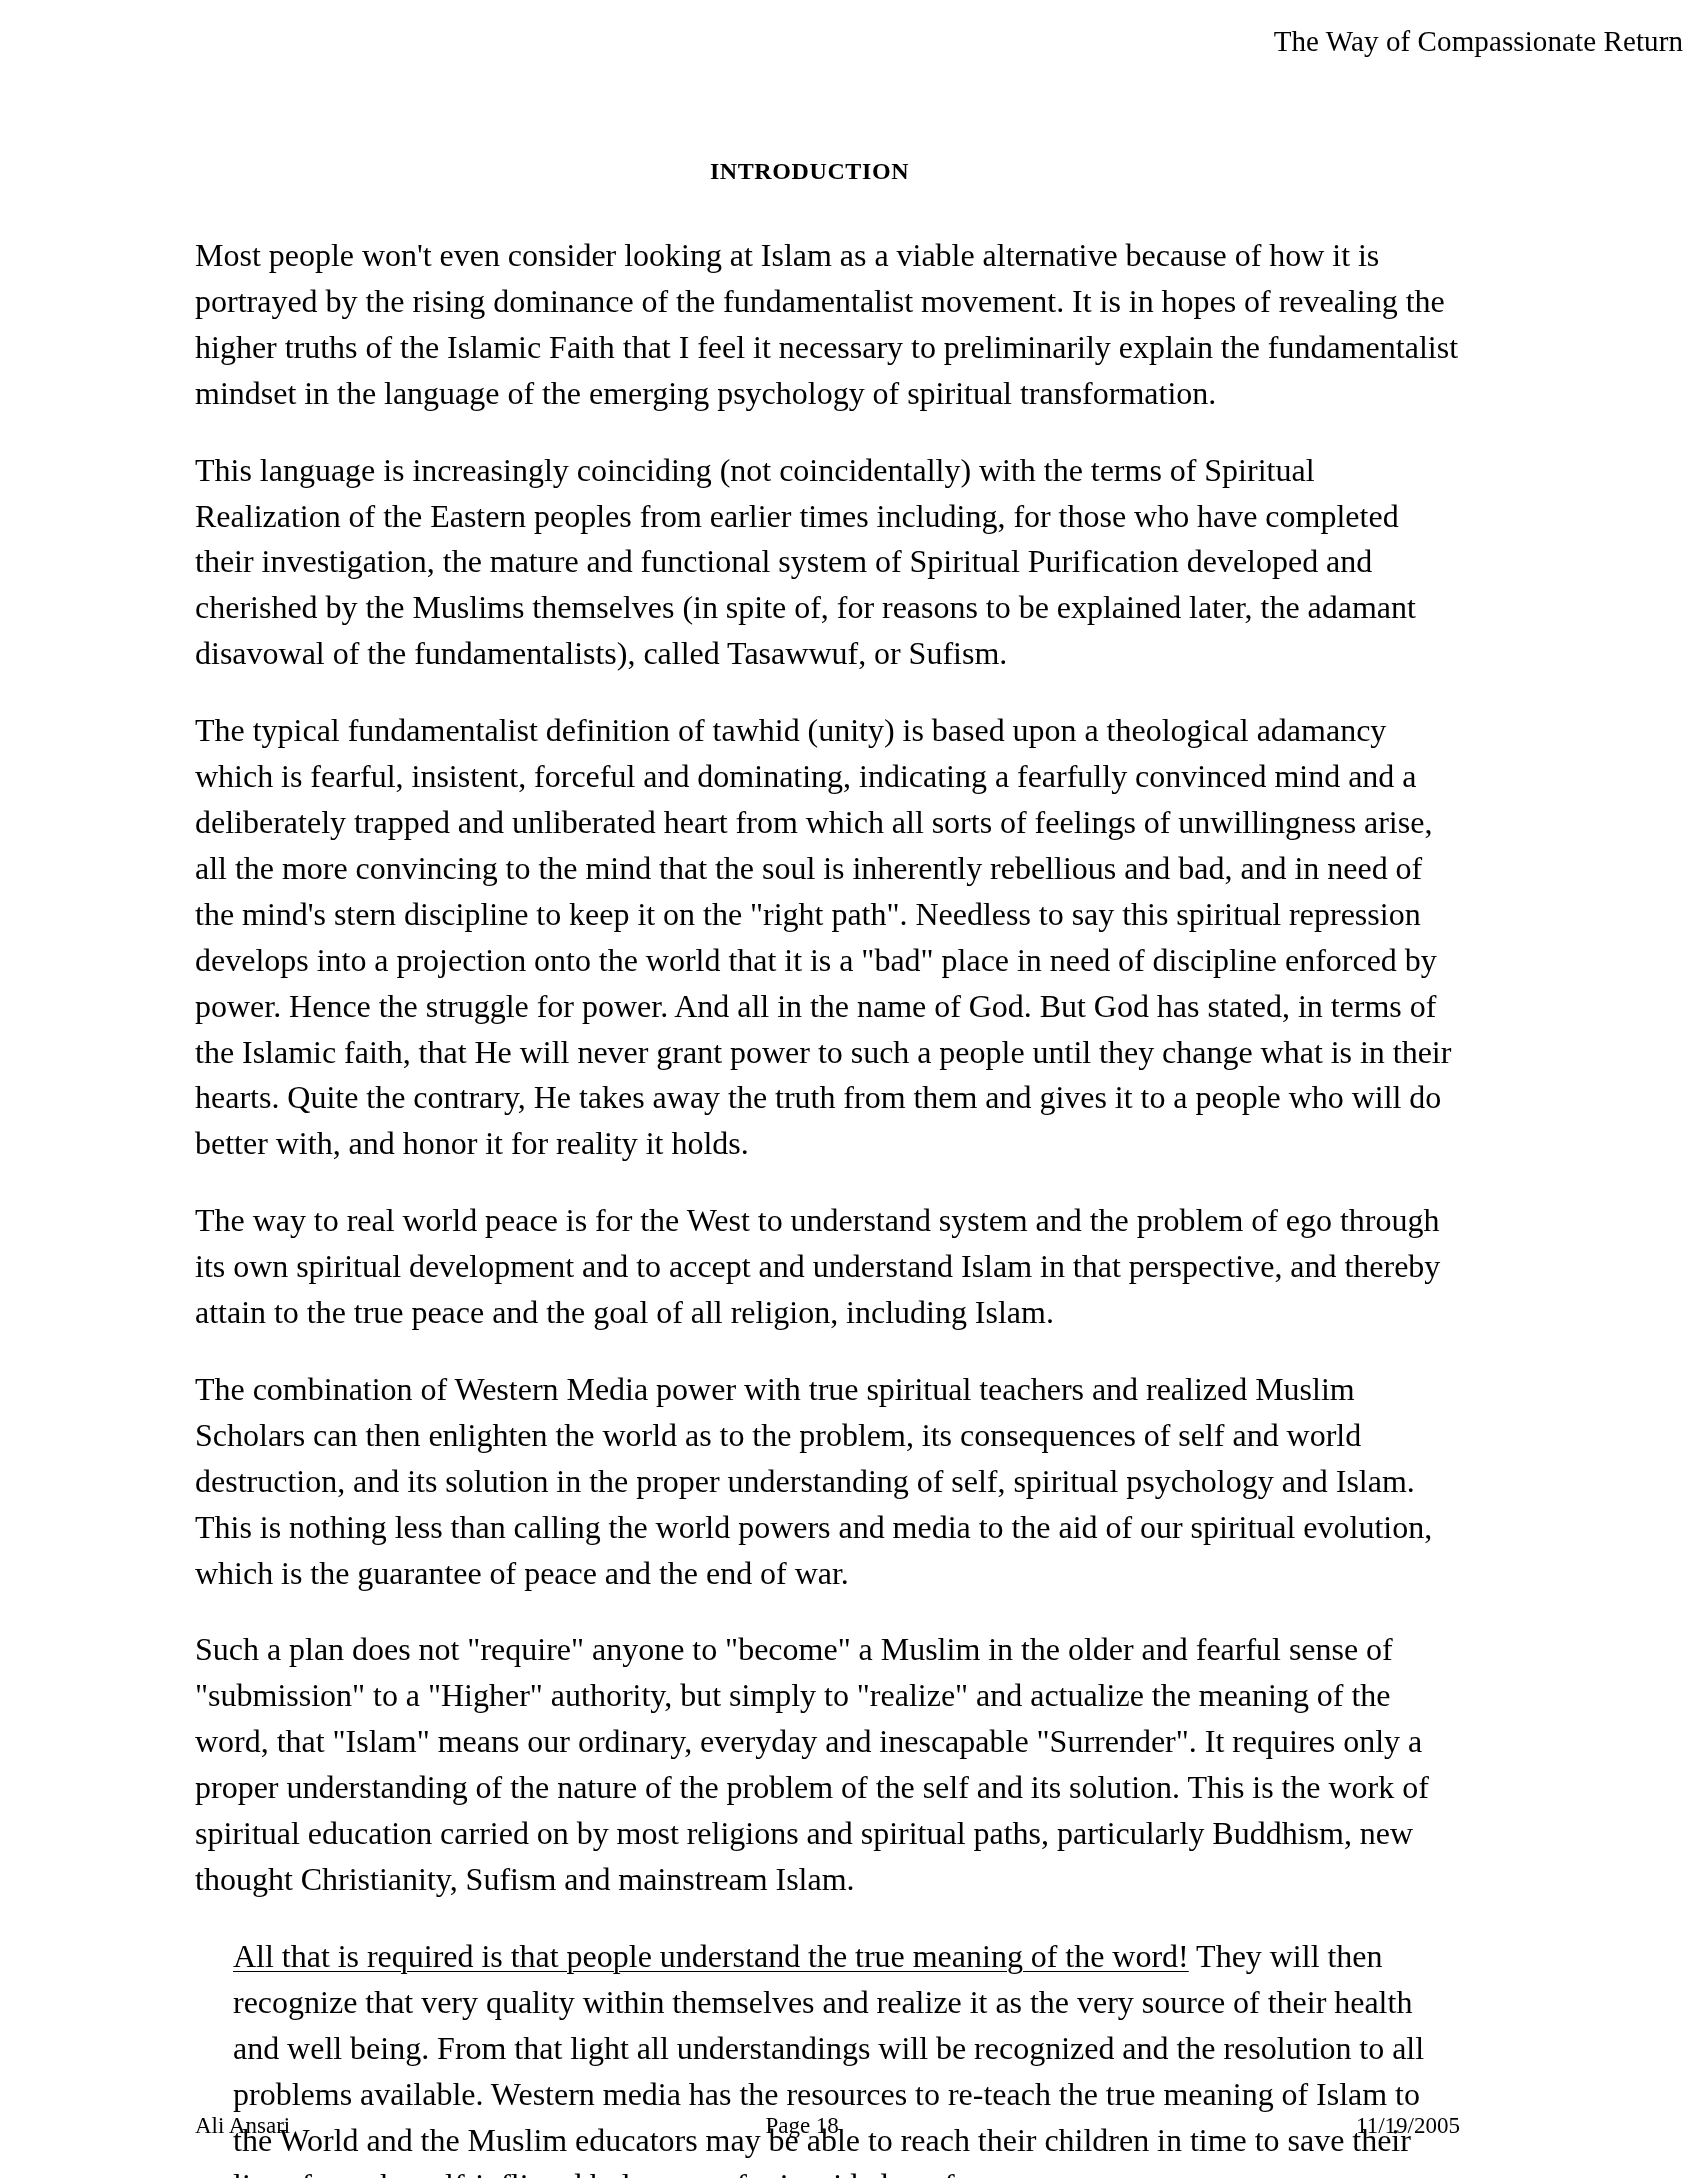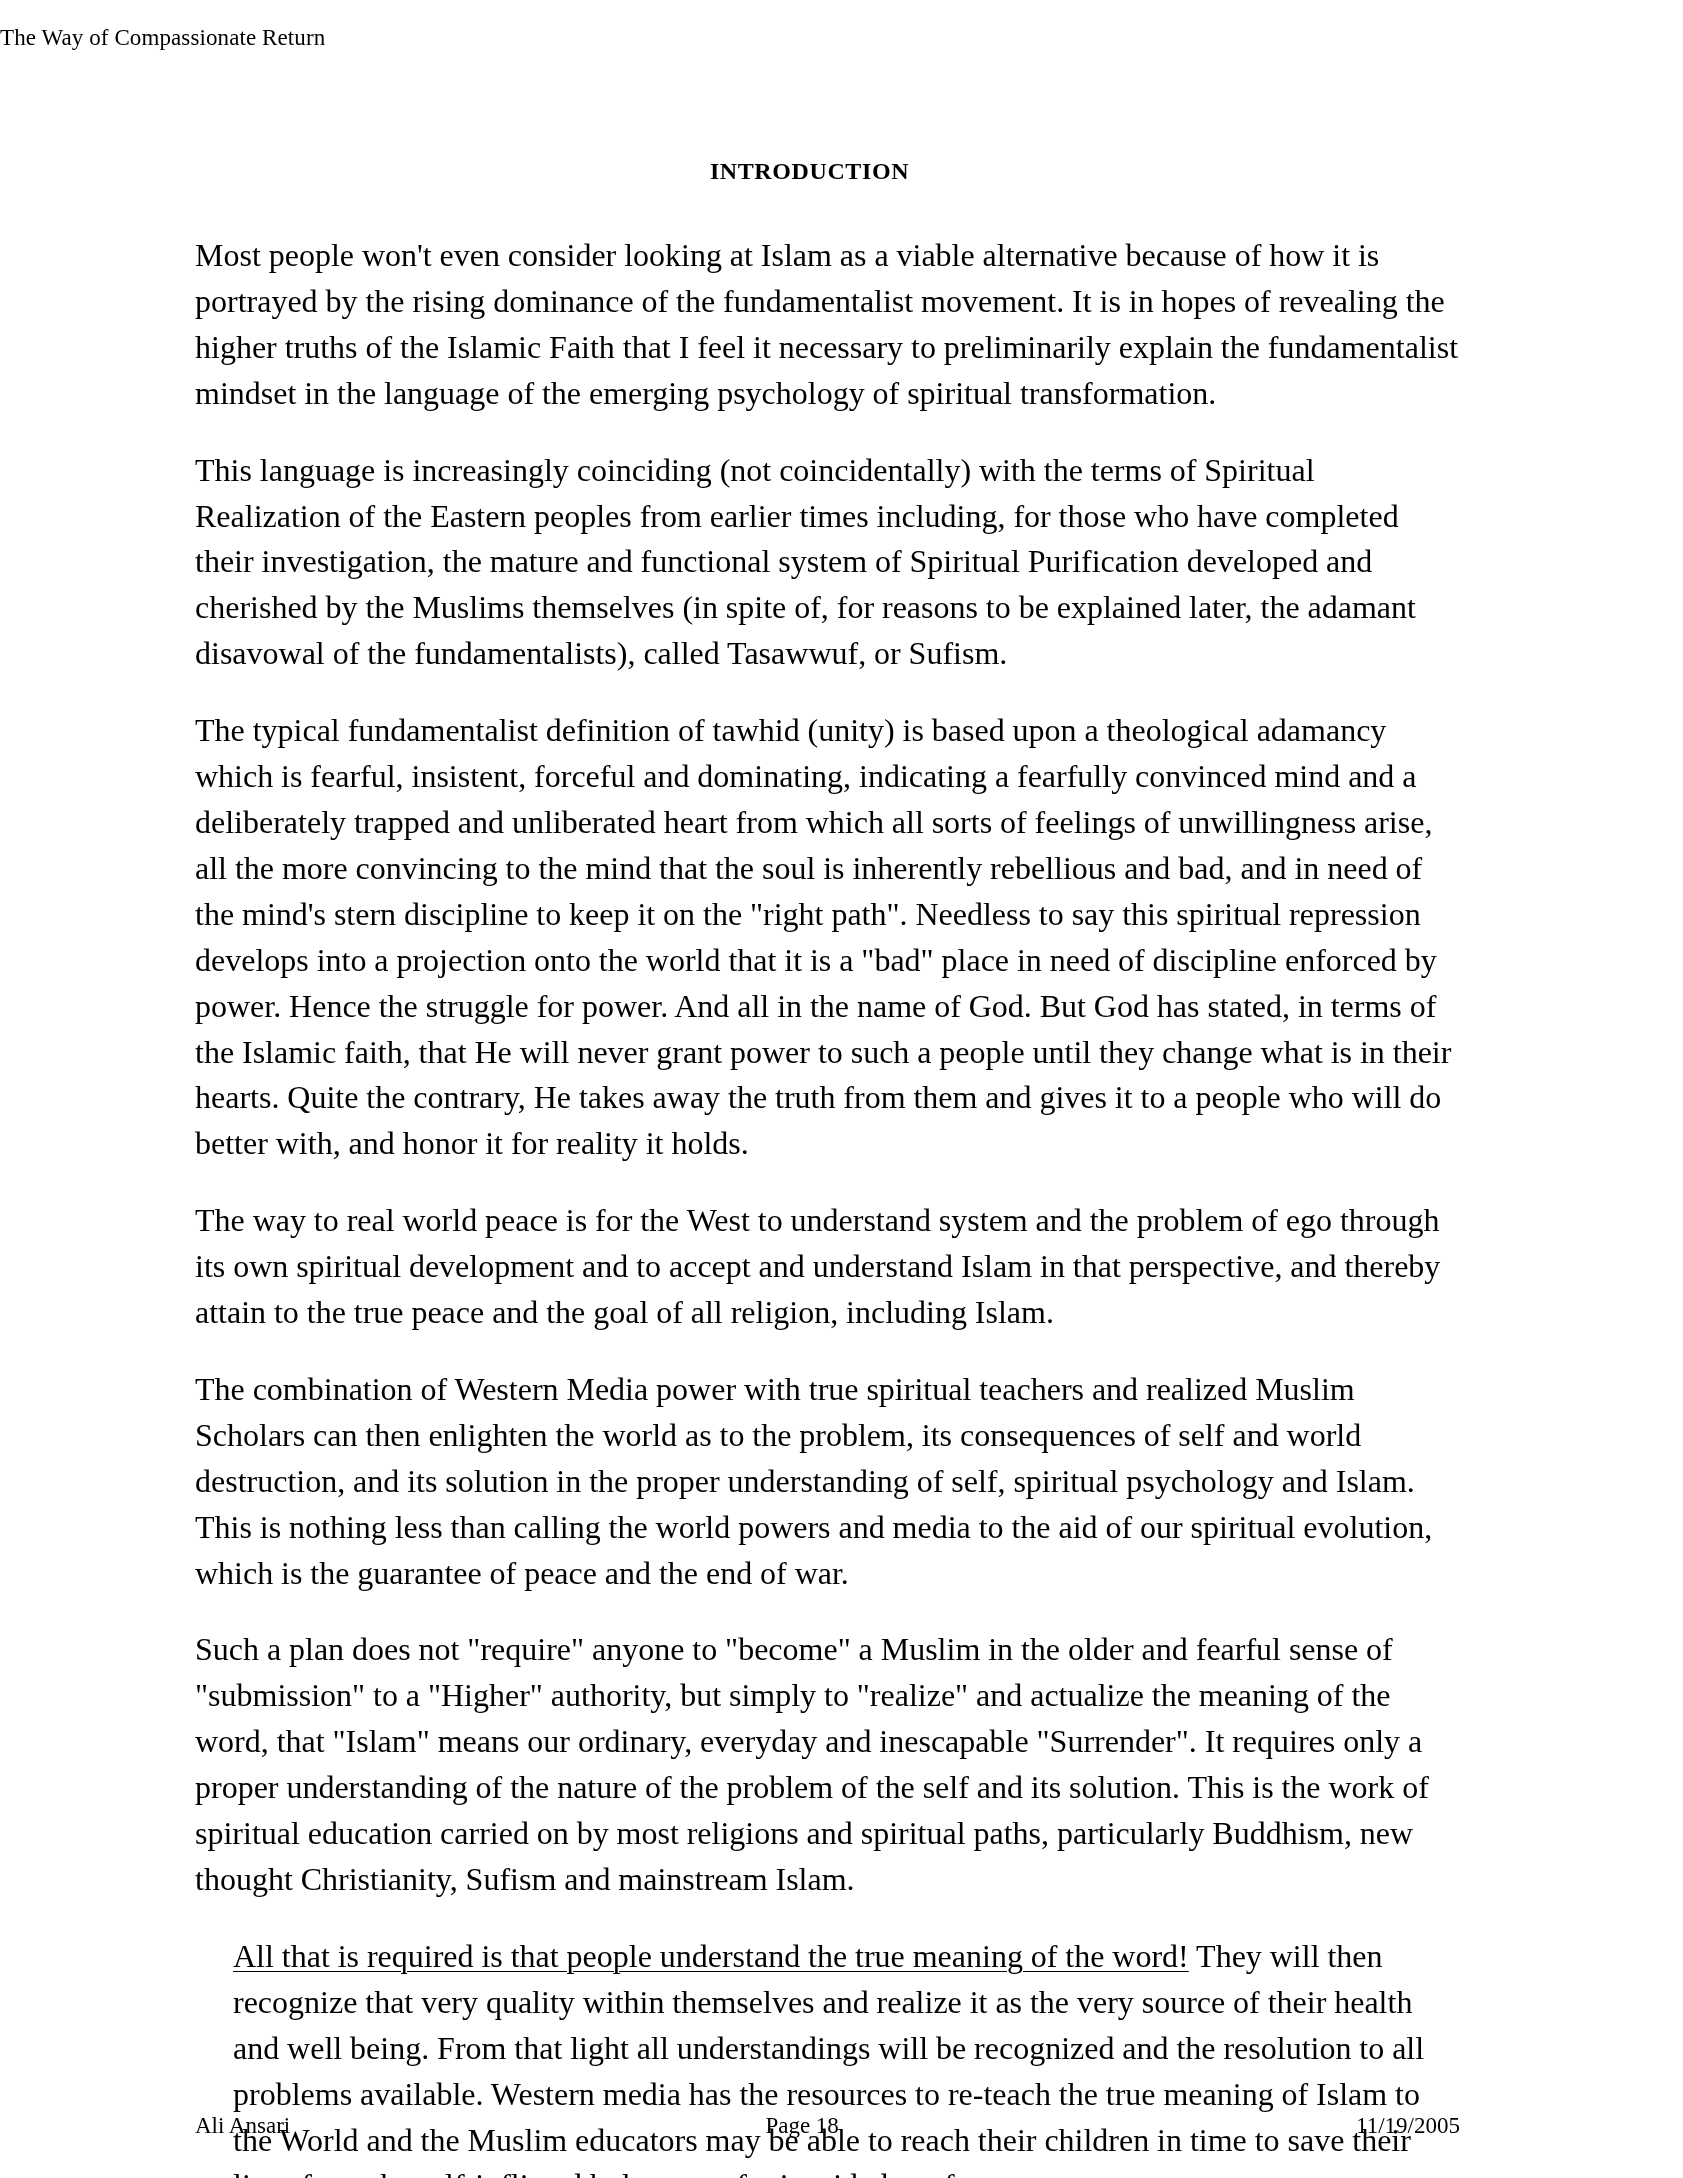--- a/index.html
+++ b/index.html
@@ -19,22 +19,22 @@
     color: #000000;
     overflow: hidden;
   }
 
   
   .page-header {
     position: absolute;
     top: 24px;
     left: 0;
     width: 100%;
-    text-align: left;
-    font-size: 23px;
+    text-align: right;
+    font-size: 29px;
     line-height: 1.2;
     letter-spacing: 0.1px;
     font-family: Liberation Serif, serif;
   }
 
   
   .content {
     position: absolute;
     top: 158px;
     left: 195px;

